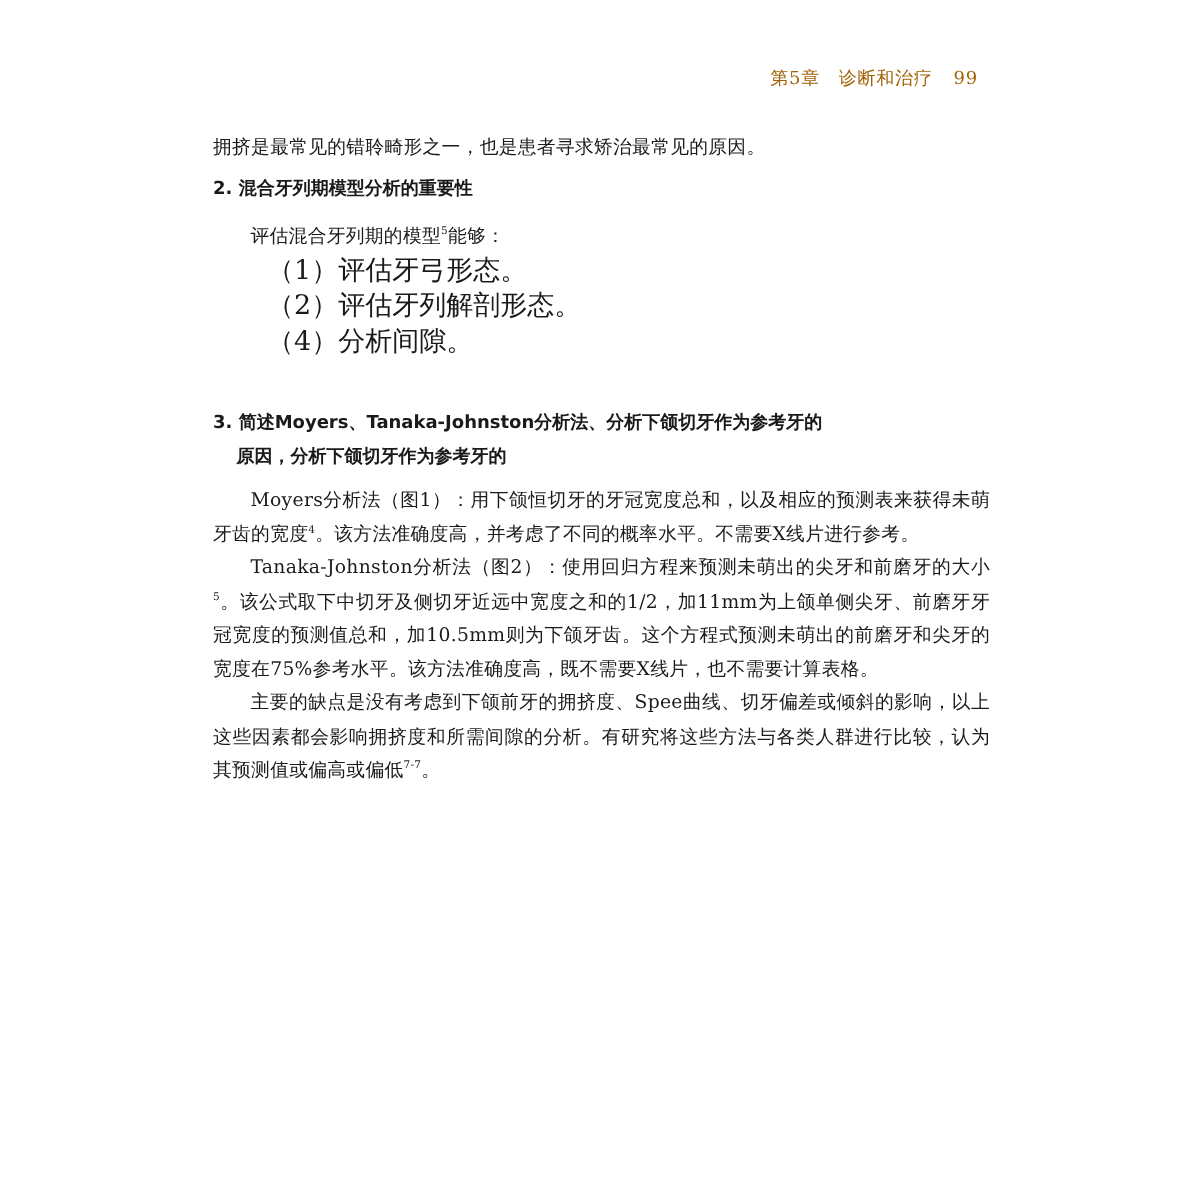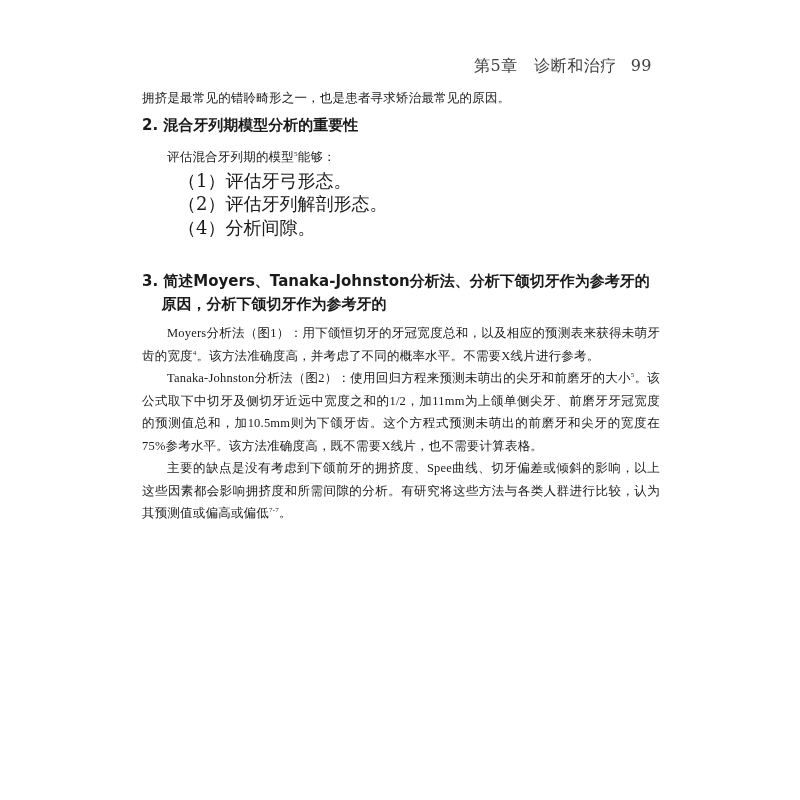--- a/index.html
+++ b/index.html
@@ -3,33 +3,33 @@
   <meta charset="utf-8">
   <style>
     html, body { margin: 0; padding: 0; background: #ffffff; }
     body {
       width: 800px; height: 800px; overflow: hidden; position: relative;
       font-family: "DejaVu Serif", "Liberation Serif", serif;
       color: #1a1a1a;
     }
     .page { position: absolute; left: 142px; top: 0; width: 518px; }
     .running-head {
-      position: absolute; top: 56px; right: 8px;
-      font-size: 16px; letter-spacing: 0.5px; color: #404040;
+      position: absolute; top: 44px; right: 8px;
+      font-size: 12px; letter-spacing: 0.5px; color: #a16207;
       white-space: nowrap;
     }
     .running-head .pg { margin-left: 14px; }
     .p {
       font-size: 12.5px; line-height: 22.5px; text-align: justify;
-      margin: 0; letter-spacing: 0.2px; font-family: Liberation Serif, serif;
+      margin: 0; letter-spacing: 0.2px;
     }
     .indent { text-indent: 2em; }
     .h2 {
       font-family: "DejaVu Sans", "Liberation Sans", sans-serif;
-      font-weight: bold; font-size: 15px; line-height: 23px; margin: 0;
+      font-weight: bold; font-size: 12px; line-height: 23px; margin: 0;
     }
     .h2 .cont { display: block; padding-left: 1.3em; }
     .list-item { font-size: 18px; line-height: 23.5px; padding-left: 2em; margin: 0; }
     sup { font-size: 7px; line-height: 0; vertical-align: 5px; }
   </style>
 </head>
 <body>
 
 <div class="page">
 

